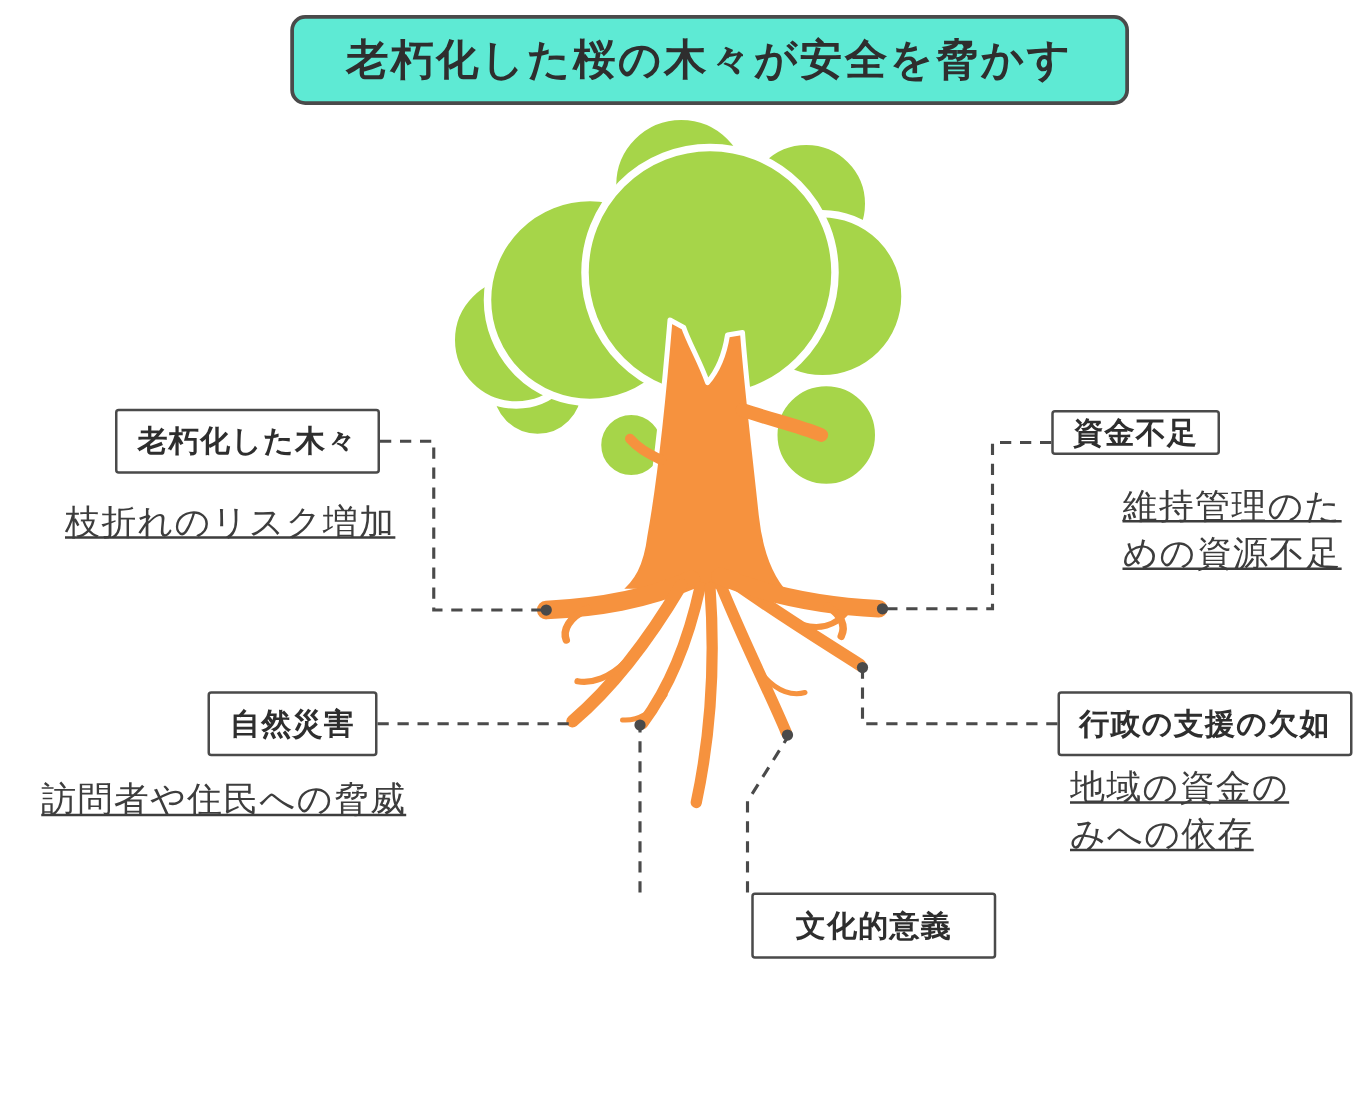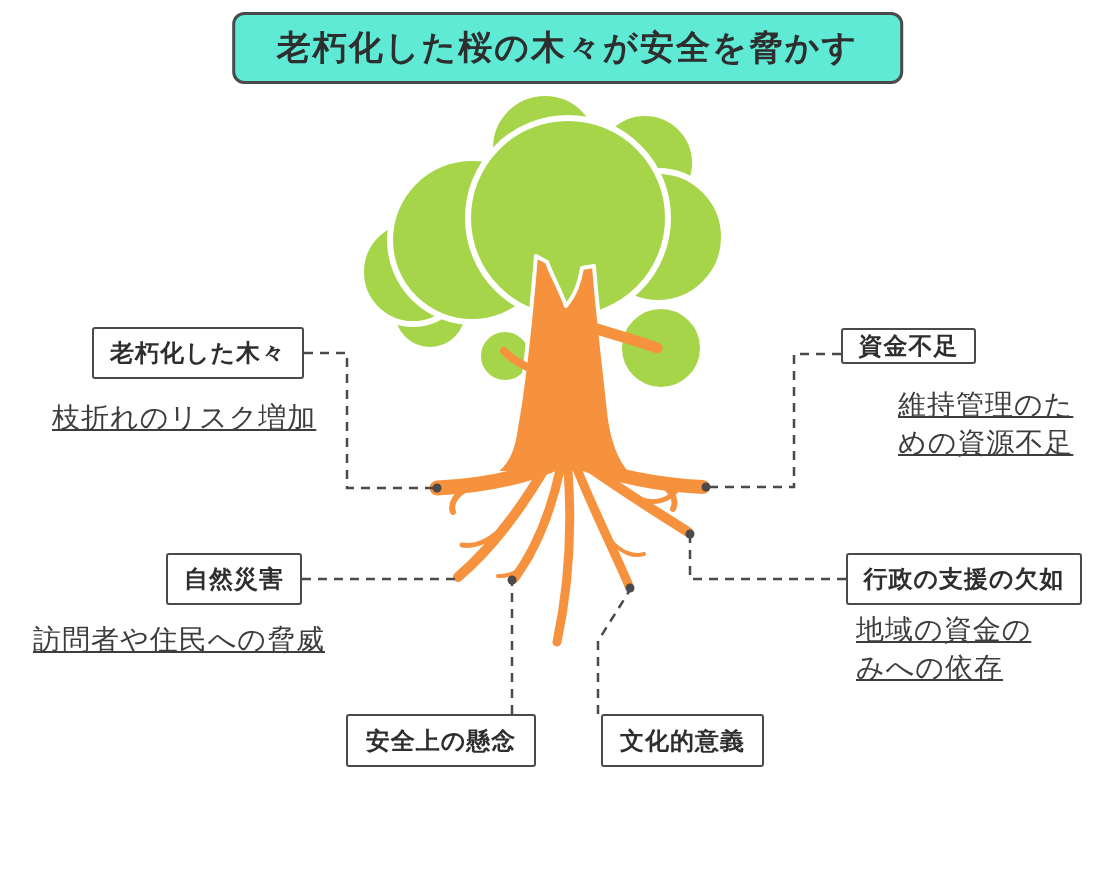--- a/index.html
+++ b/index.html
@@ -89,24 +89,21 @@
   </div>
   <div class="node-box" style="left:841px;top:328px;width:135px;height:36px;">
     <span>資金不足</span>
   </div>
   <div class="node-box" style="left:166px;top:553px;width:136px;height:52px;">
     <span>自然災害</span>
   </div>
   <div class="node-box" style="left:846px;top:553px;width:236px;height:52px;">
     <span>行政の支援の欠如</span>
   </div>
-  <div class="node-box" style="left:346px;top:714px;width:190px;height:53px;">
-    <span>安全上の懸念</span>
-  </div>
-  <div class="node-box" style="left:601px;top:714px;width:163px;height:53px;">
+  <div class="node-box" style="left:601px;top:714px;width:196px;height:53px;">
     <span>文化的意義</span>
   </div>
 
   <div class="desc" style="left:52px;top:399px;">枝折れのリスク増加</div>
   <div class="desc" style="left:856px;top:386px;width:200px;margin-left:42px;">維持管理のための資源不足</div>
   <div class="desc" style="left:33px;top:621px;">訪問者や住民への脅威</div>
   <div class="desc" style="left:856px;top:611px;width:200px;">地域の資金のみへの依存</div>
 
 </div>
 

